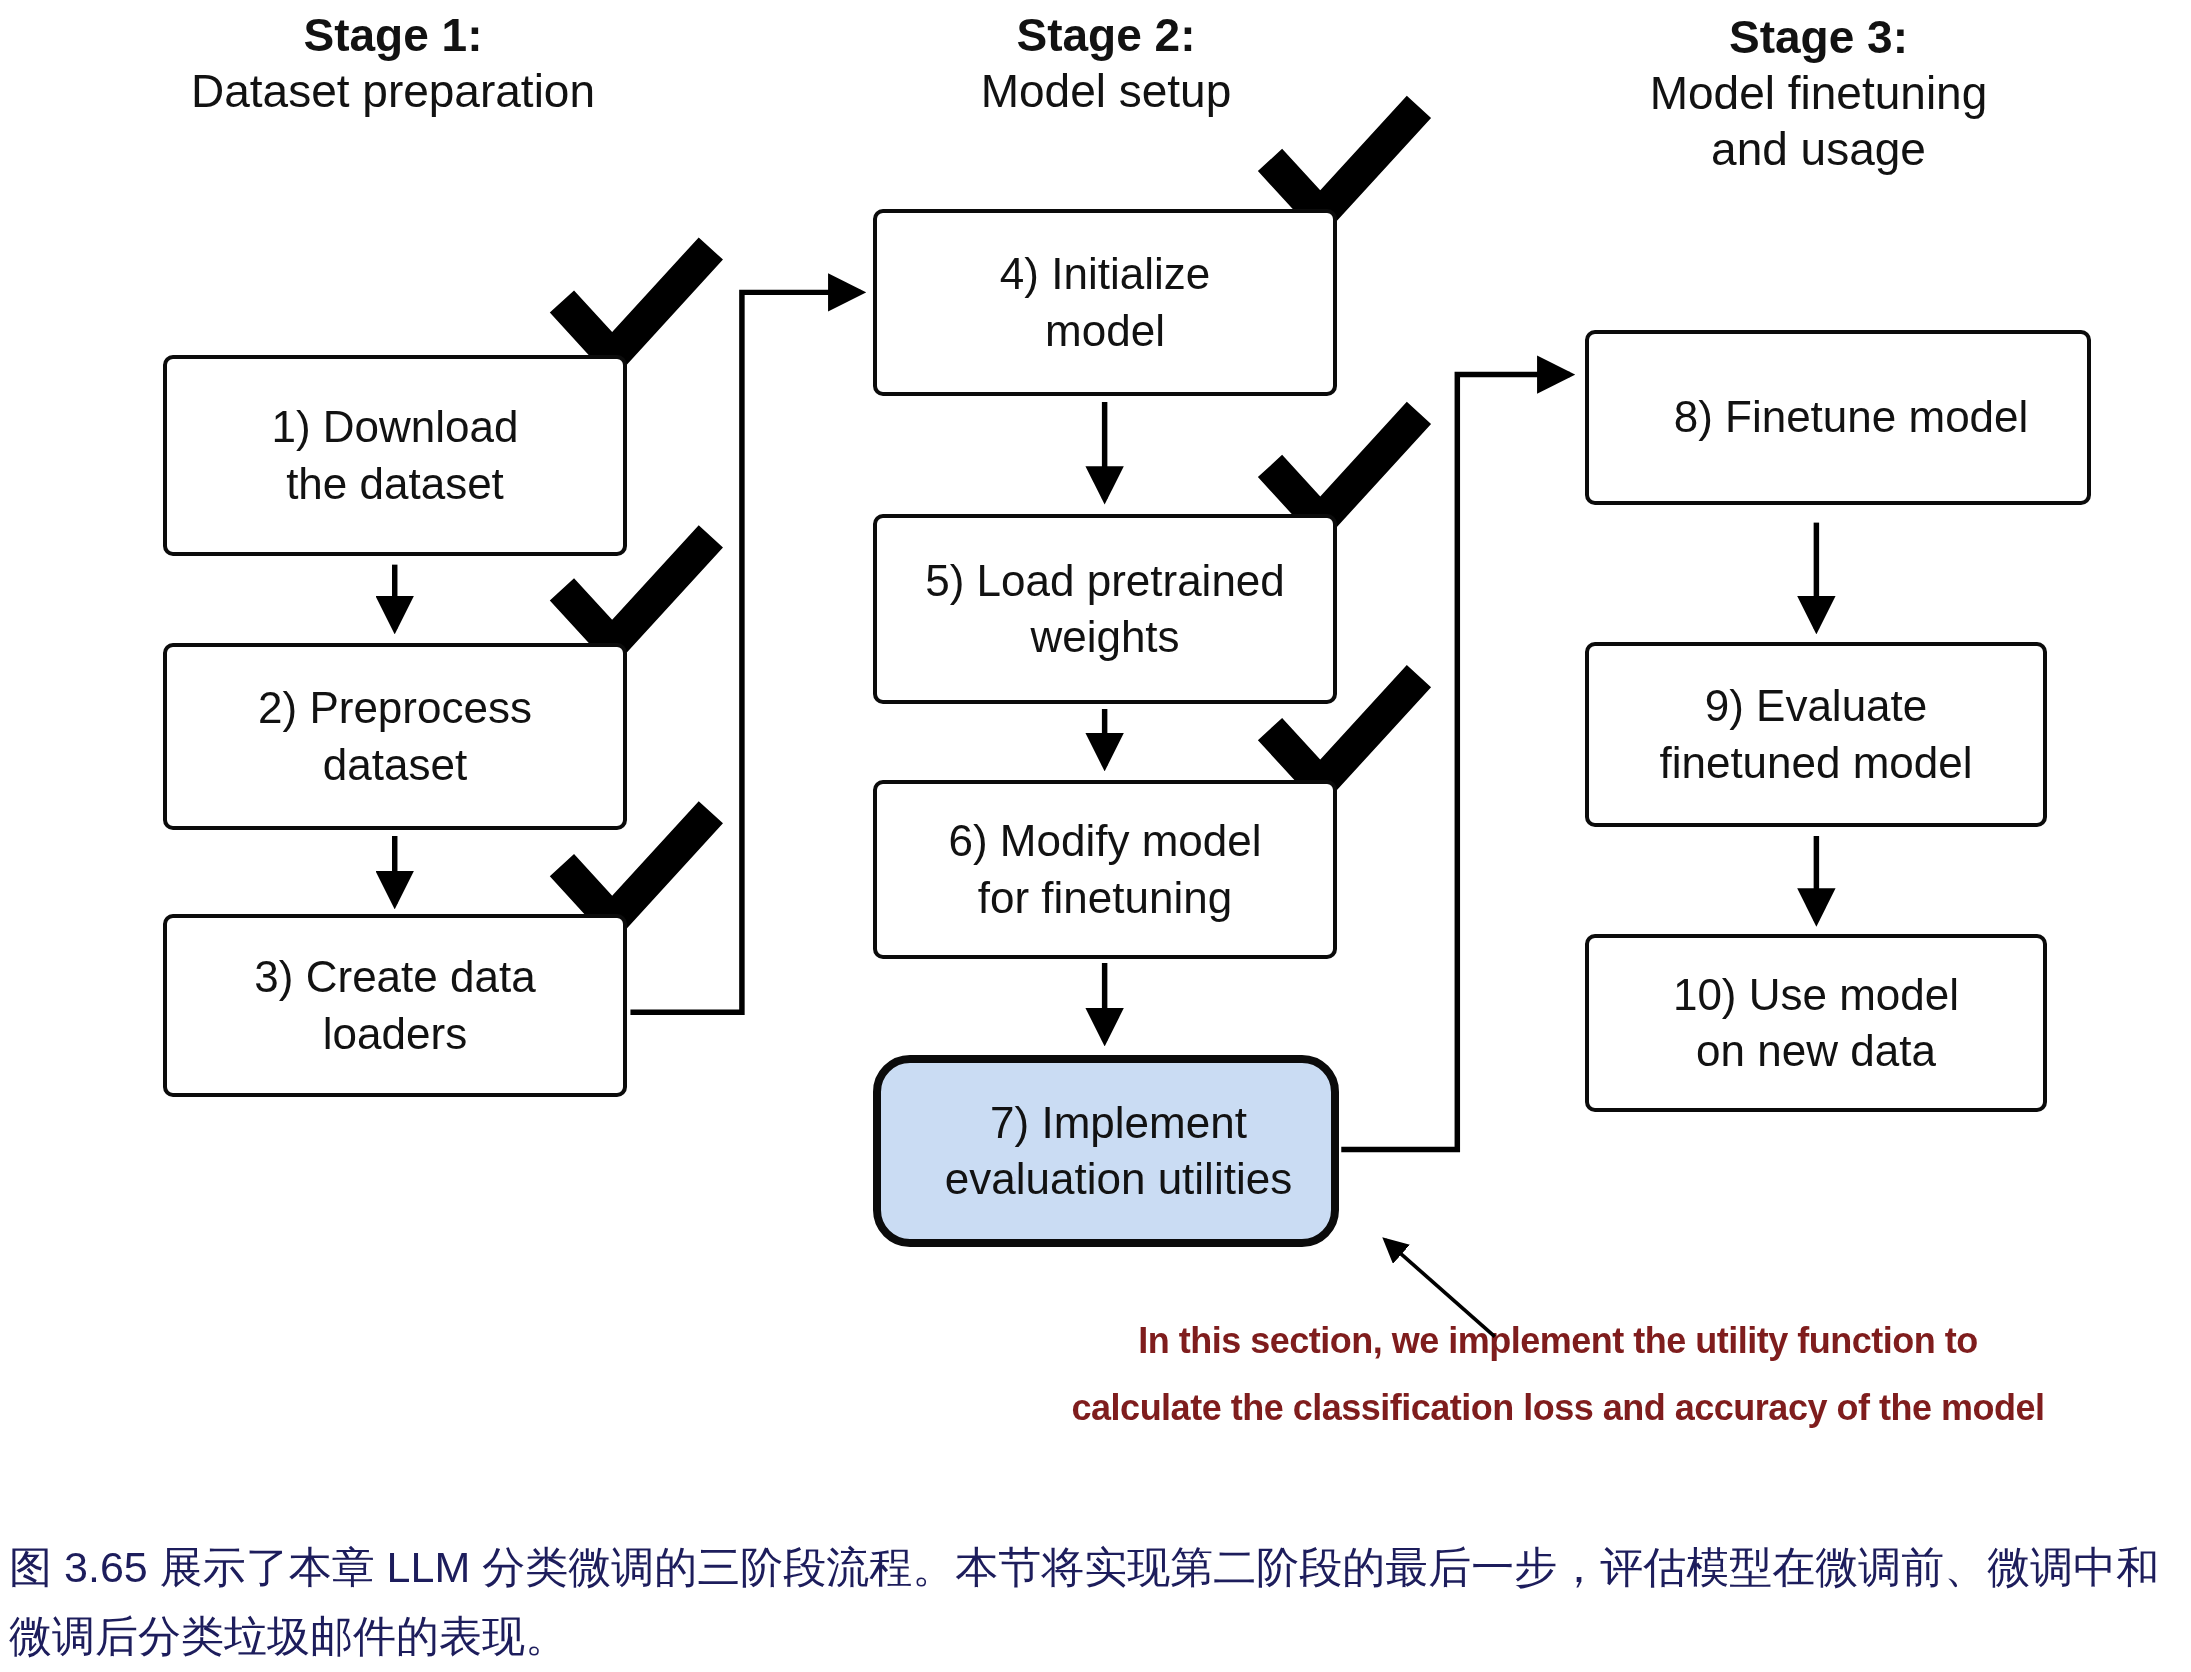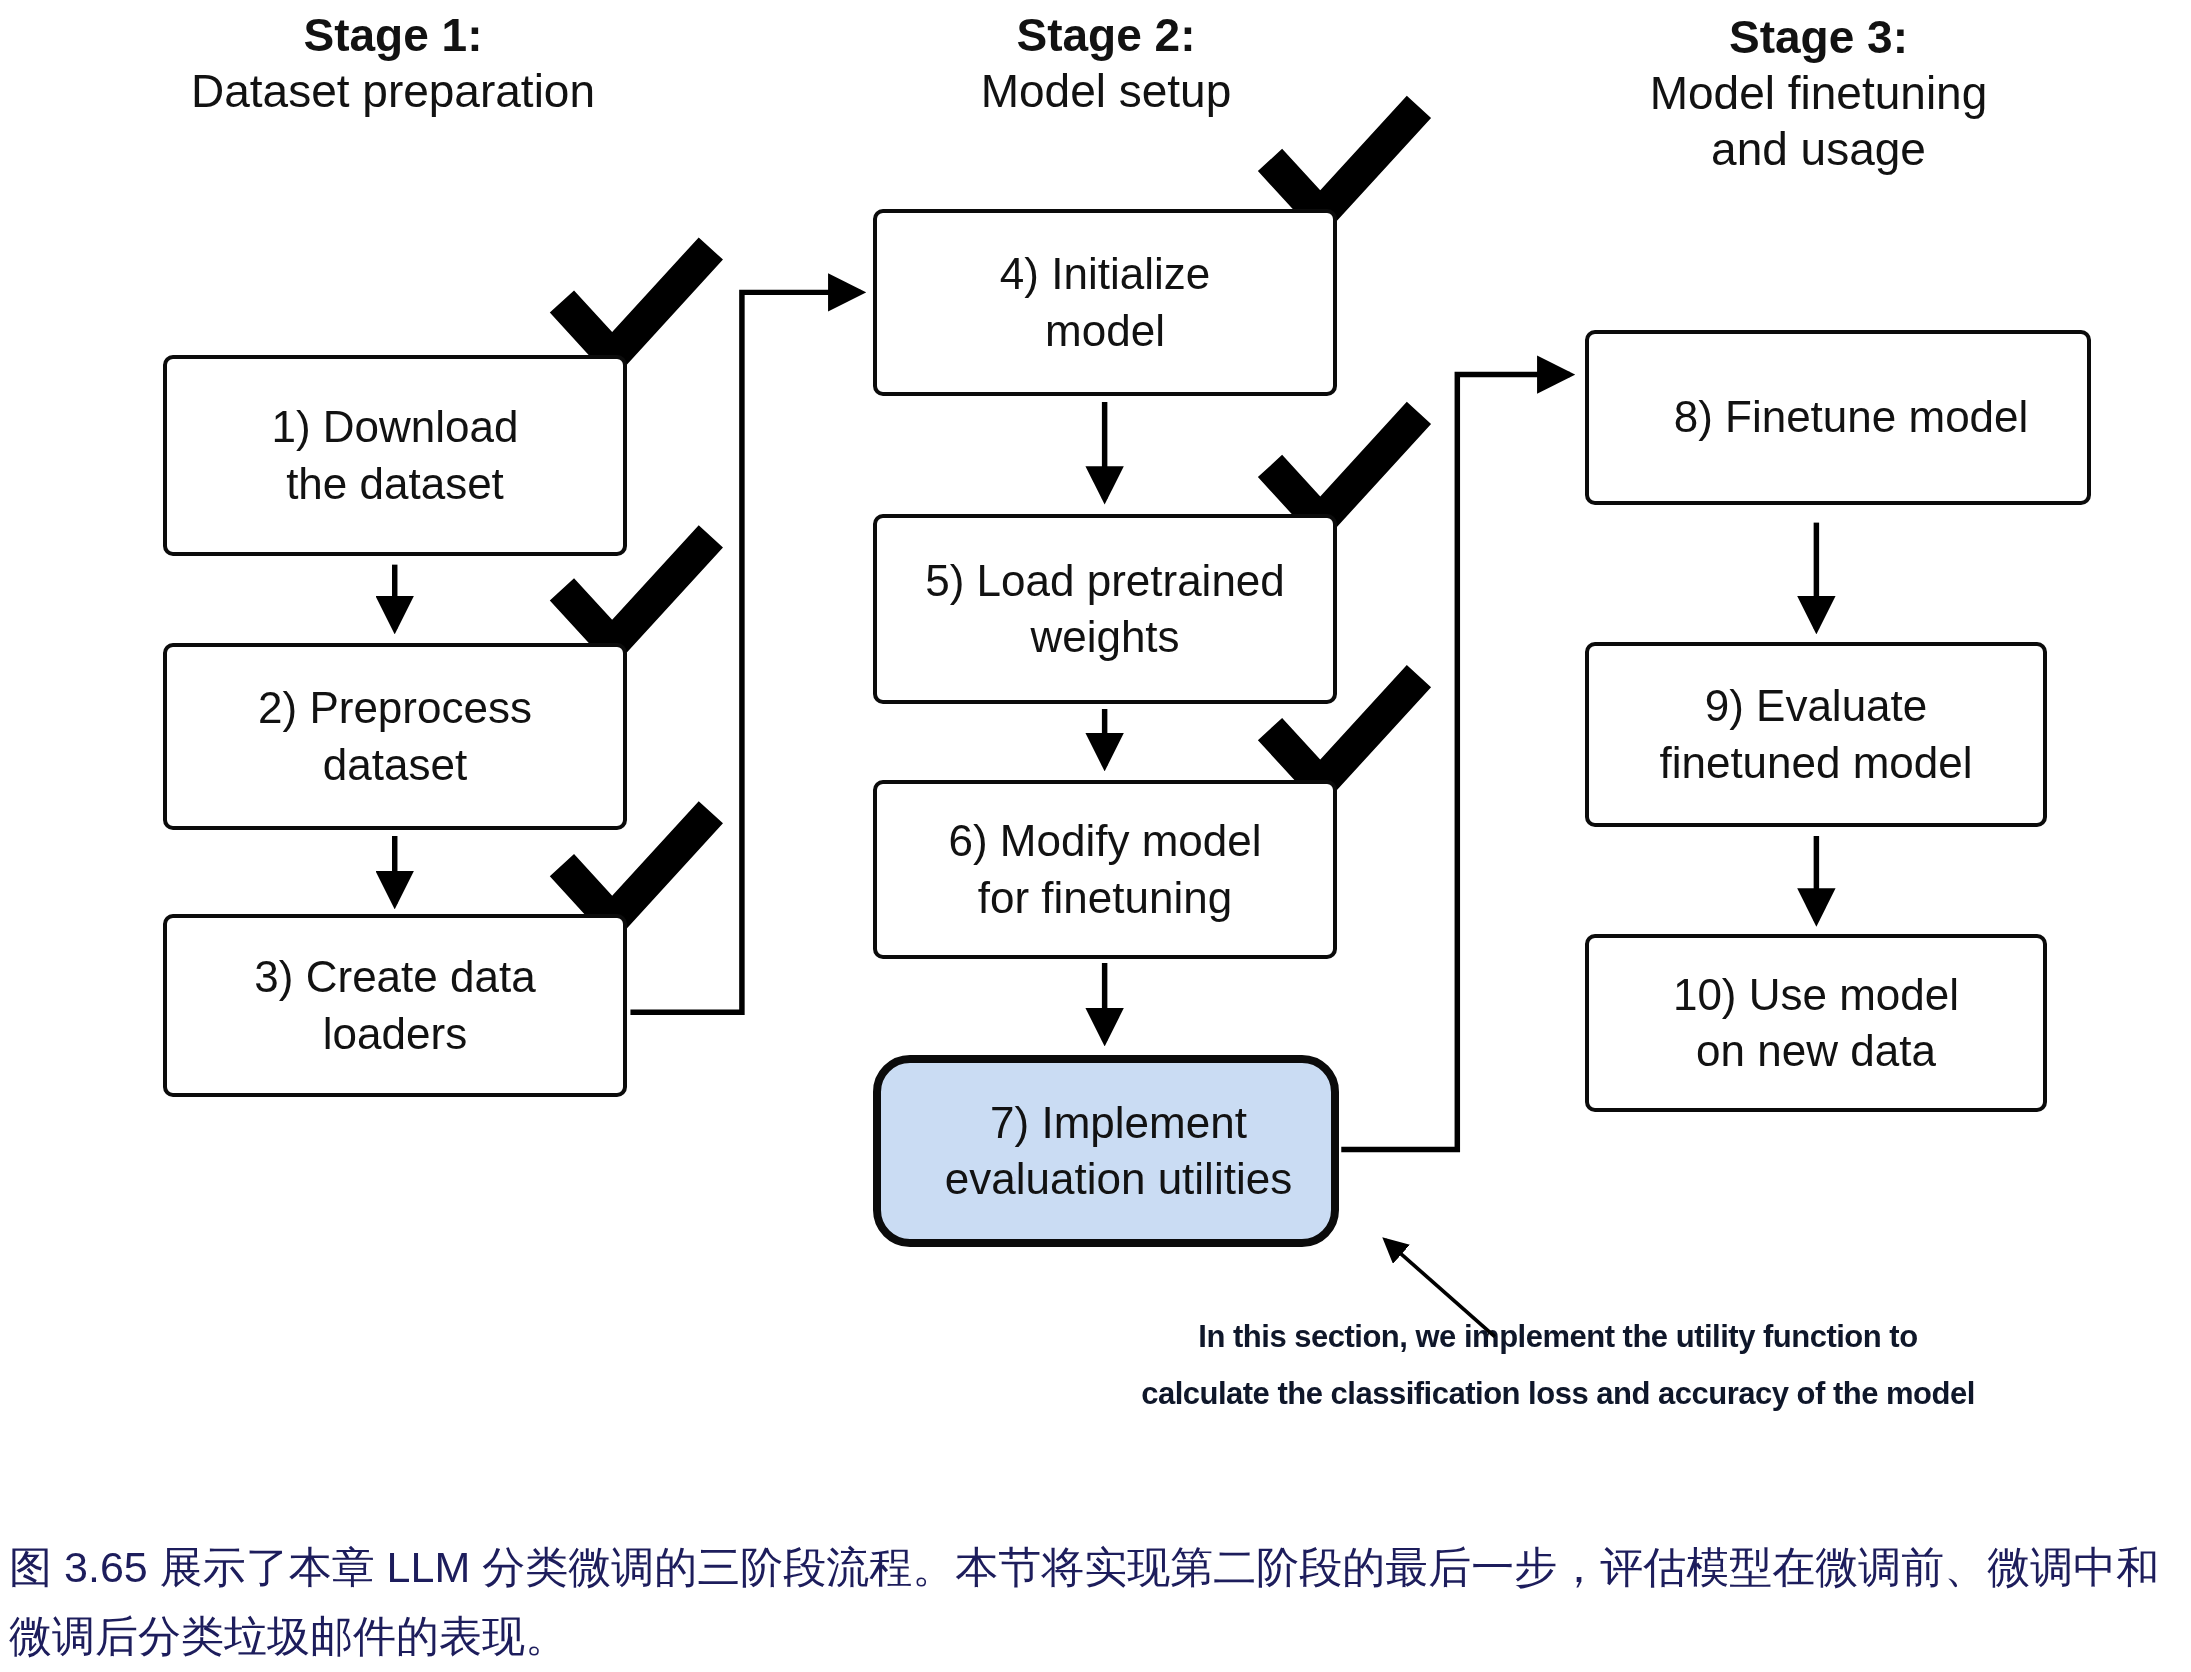--- a/index.html
+++ b/index.html
@@ -40,25 +40,25 @@
     padding-left:25px;
   }
   #connector-layer{
     position:absolute;left:0;top:0;z-index:1;
   }
   .annotation{
     position:absolute;
     left:932px;top:1308px;width:1252px;
     text-align:center;
     font-weight:bold;
-    font-size:31px;
+    font-size:36px;
     letter-spacing:-0.5px;
     line-height:1.85;
     white-space:pre-line;
-    color:#0f172a;
+    color:#7f1d1d;
   }
   .caption{
     position:absolute;
     left:9.1px;top:1533px;width:2175px;
     font-size:43px;
     line-height:1.6;
     text-align:left;
   }
 </style>
 </head>

